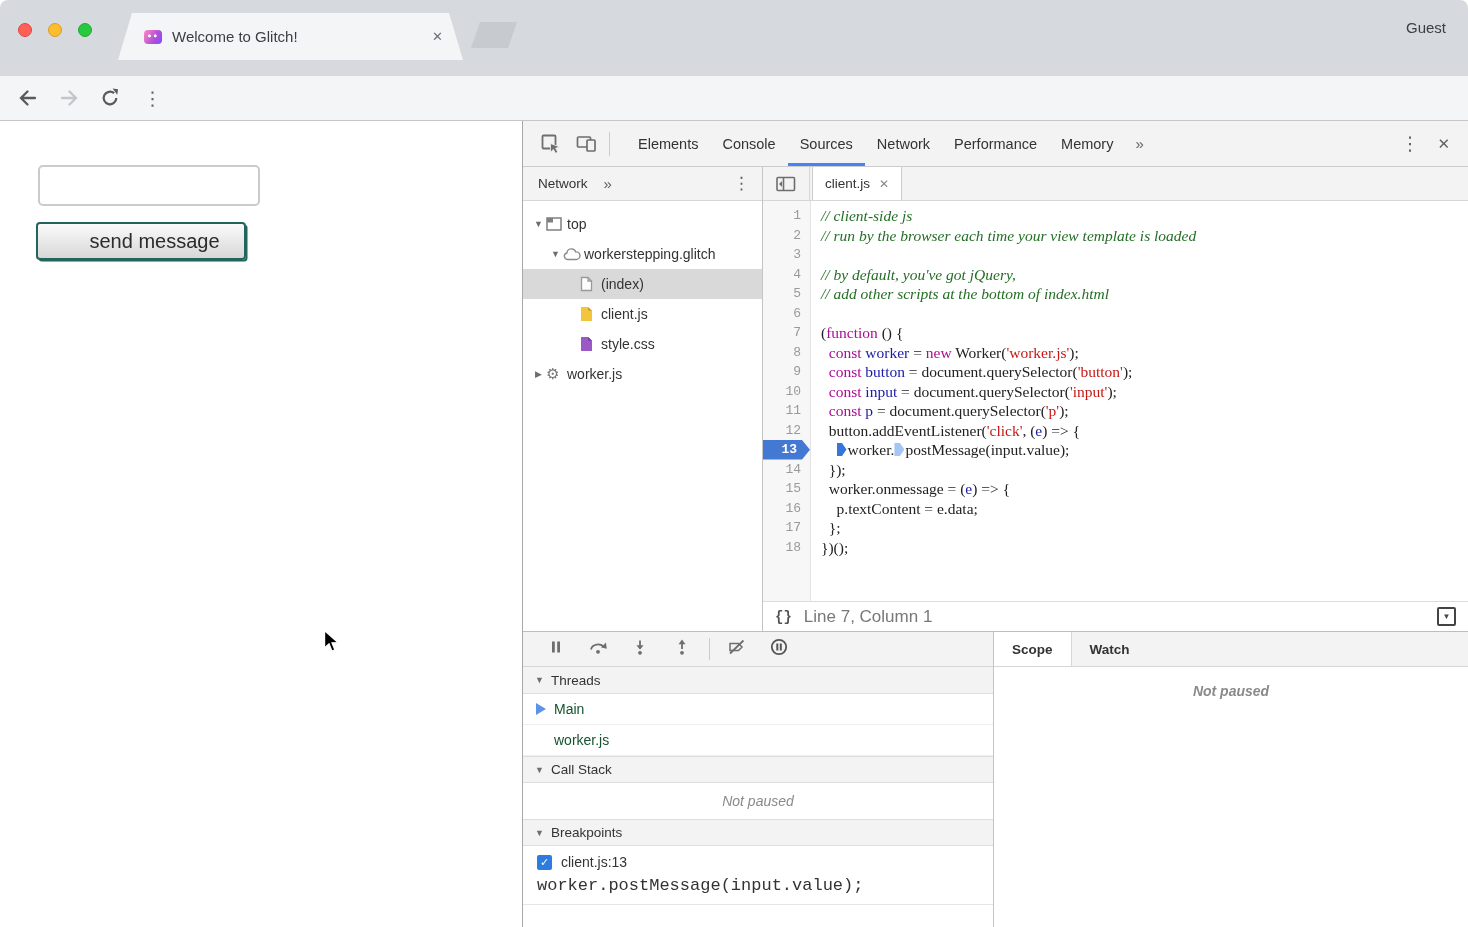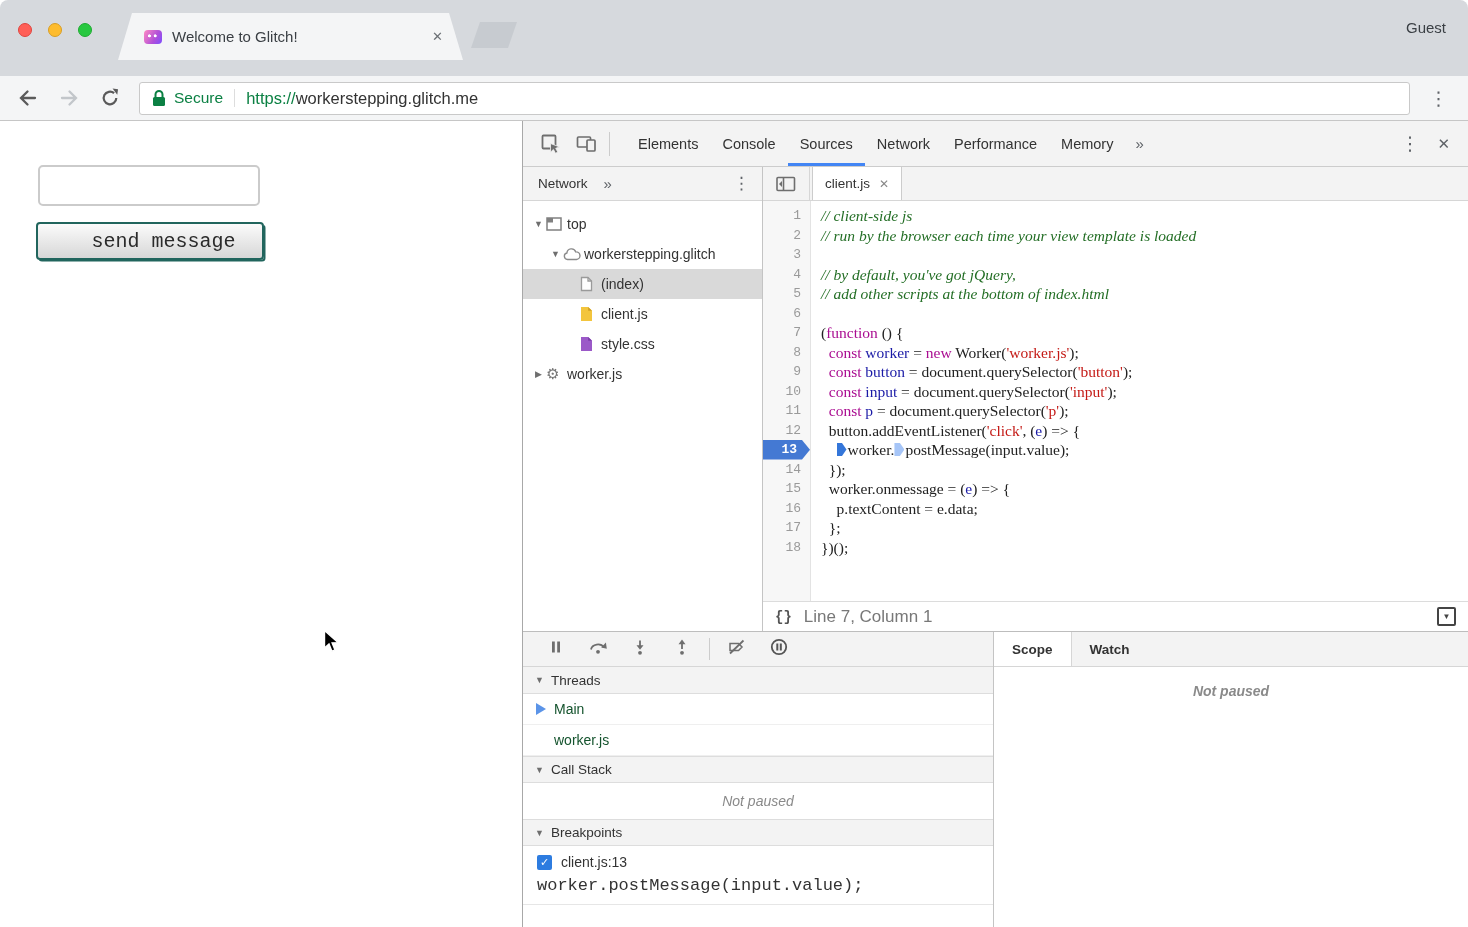--- a/index.html
+++ b/index.html
@@ -35,22 +35,22 @@
   .secure{color:#0b8043;font-size:15.5px;}
   .url-sep{width:1px;height:18px;background:#ddd;margin:0 3px;flex:none;}
   .url{font-size:16.5px;color:#333;white-space:nowrap;overflow:hidden;}
   .url .scheme{color:#0b8043;}
   .menu-dots{font-size:19px;color:#5f6368;padding:0 6px;}
 
   
   .main{display:flex;height:822px;}
   .page{width:522px;flex:none;position:relative;background:#fff;}
   .page-input{position:absolute;left:38px;top:44px;width:222px;height:41px;border:2px solid #cbcbcb;border-radius:5px;background:#fff;font-size:16px;padding:0 8px;font-family:inherit;outline:none;}
-  .send-btn{position:absolute;left:36px;top:101px;width:228px;height:38px;border:2px solid #21655d;border-radius:4px;
-      background:linear-gradient(#fbfbfb,#d7d7d7);font-size:20px;color:#2b2b2b;font-family:Liberation Mono, monospace;
+  .send-btn{position:absolute;left:36px;top:101px;width:210px;height:38px;border:2px solid #21655d;border-radius:4px;
+      background:linear-gradient(#fbfbfb,#d7d7d7);font-size:20px;color:#2b2b2b;font-family:Liberation Sans, sans-serif;
       box-shadow:2px 2px 0 -0.5px #21655d;padding-left:27px;}
   .cursor{position:absolute;left:323px;top:508px;width:18px;height:25px;}
 
   
   .devtools{flex:1;min-width:0;border-left:1px solid #a8a8a8;display:flex;flex-direction:column;background:#fff;}
   .dt-toolbar{height:46px;background:#f3f3f3;border-bottom:1px solid #ccc;display:flex;align-items:center;padding-left:10px;flex:none;text-align:right;}
   .tool-icon{width:36px;height:30px;display:flex;align-items:center;justify-content:center;}
   .vsep{width:1px;height:24px;background:#ccc;margin:0 6px 0 4px;}
   .dt-tabs{display:flex;height:100%;align-items:stretch;margin-left:10px;}
   .dt-tab{padding:0 12px;display:flex;align-items:center;font-size:14.5px;color:#333;position:relative;white-space:nowrap;}
@@ -157,31 +157,20 @@
         <svg width="26" height="26" viewBox="0 0 26 26">
           <path d="M6 13 H19 M13.5 6.5 L20 13 l-6.5 6.5" stroke="#c2c6ca" stroke-width="2.3" fill="none" stroke-linecap="round"></path>
         </svg>
       </div>
     <div class="nav-btn">
         <svg width="24" height="24" viewBox="0 0 24 24">
           <path d="M18.3 12 a6.3 6.3 0 1 1 -2.2-4.8" fill="none" stroke="#5a5a5a" stroke-width="2.2"></path>
           <polygon points="13.8,2.2 20.5,2.2 20.5,8.9" fill="#5a5a5a" transform="rotate(8 17 5.5) scale(0.82) translate(3.5 1.2)"></polygon>
         </svg>
       </div>
-    <div class="urlbar">
-      <span class="lock">
-          <svg width="14" height="18" viewBox="0 0 14 18">
-            <rect x="1" y="8" width="12" height="9" rx="1.5" fill="#0b8043"></rect>
-            <path d="M3.5 8.5 V5.5 a3.5 3.5 0 0 1 7 0 V8.5" fill="none" stroke="#0b8043" stroke-width="2"></path>
-          </svg>
-        </span>
-      <span class="secure">Secure</span>
-      <span class="url-sep"></span>
-      <span class="url"><span class="scheme">https://</span><span>workerstepping.glitch.me</span></span>
-    </div>
     <div class="menu-dots">⋮</div>
   </div>
 
   <div class="main">
 
     <div class="page">
       <input class="page-input" value="" style="">
       <button class="send-btn">send message</button>
       <div class="cursor">
         <svg width="18" height="25" viewBox="0 0 18 25">

